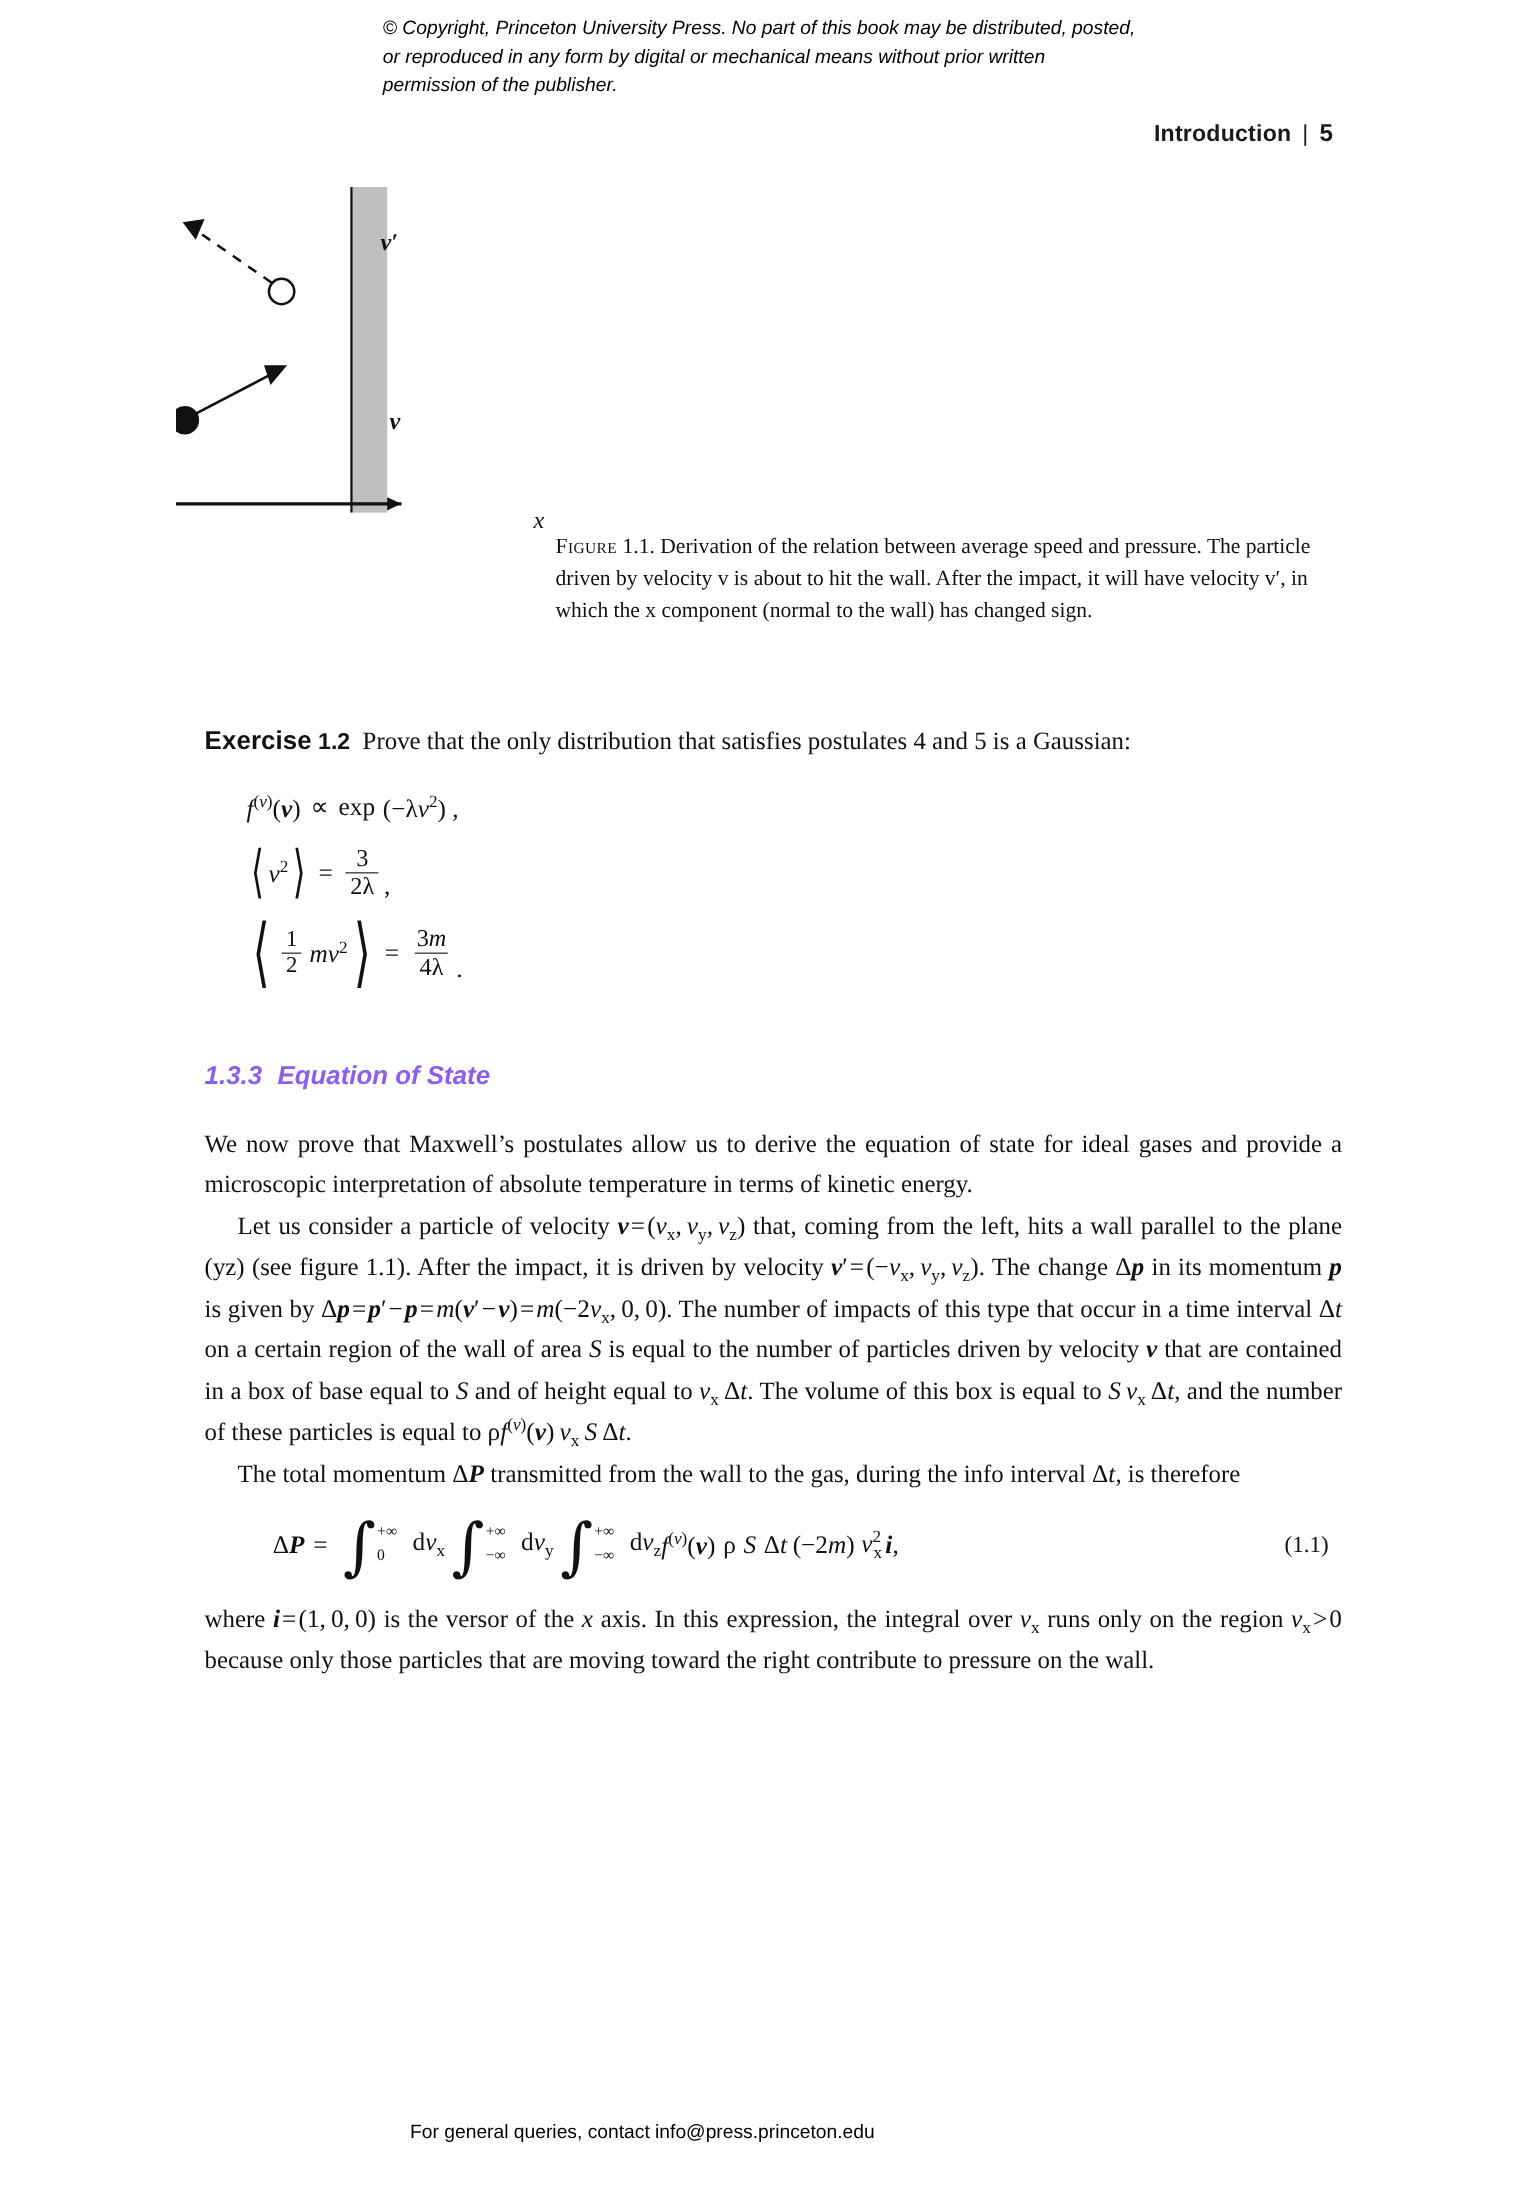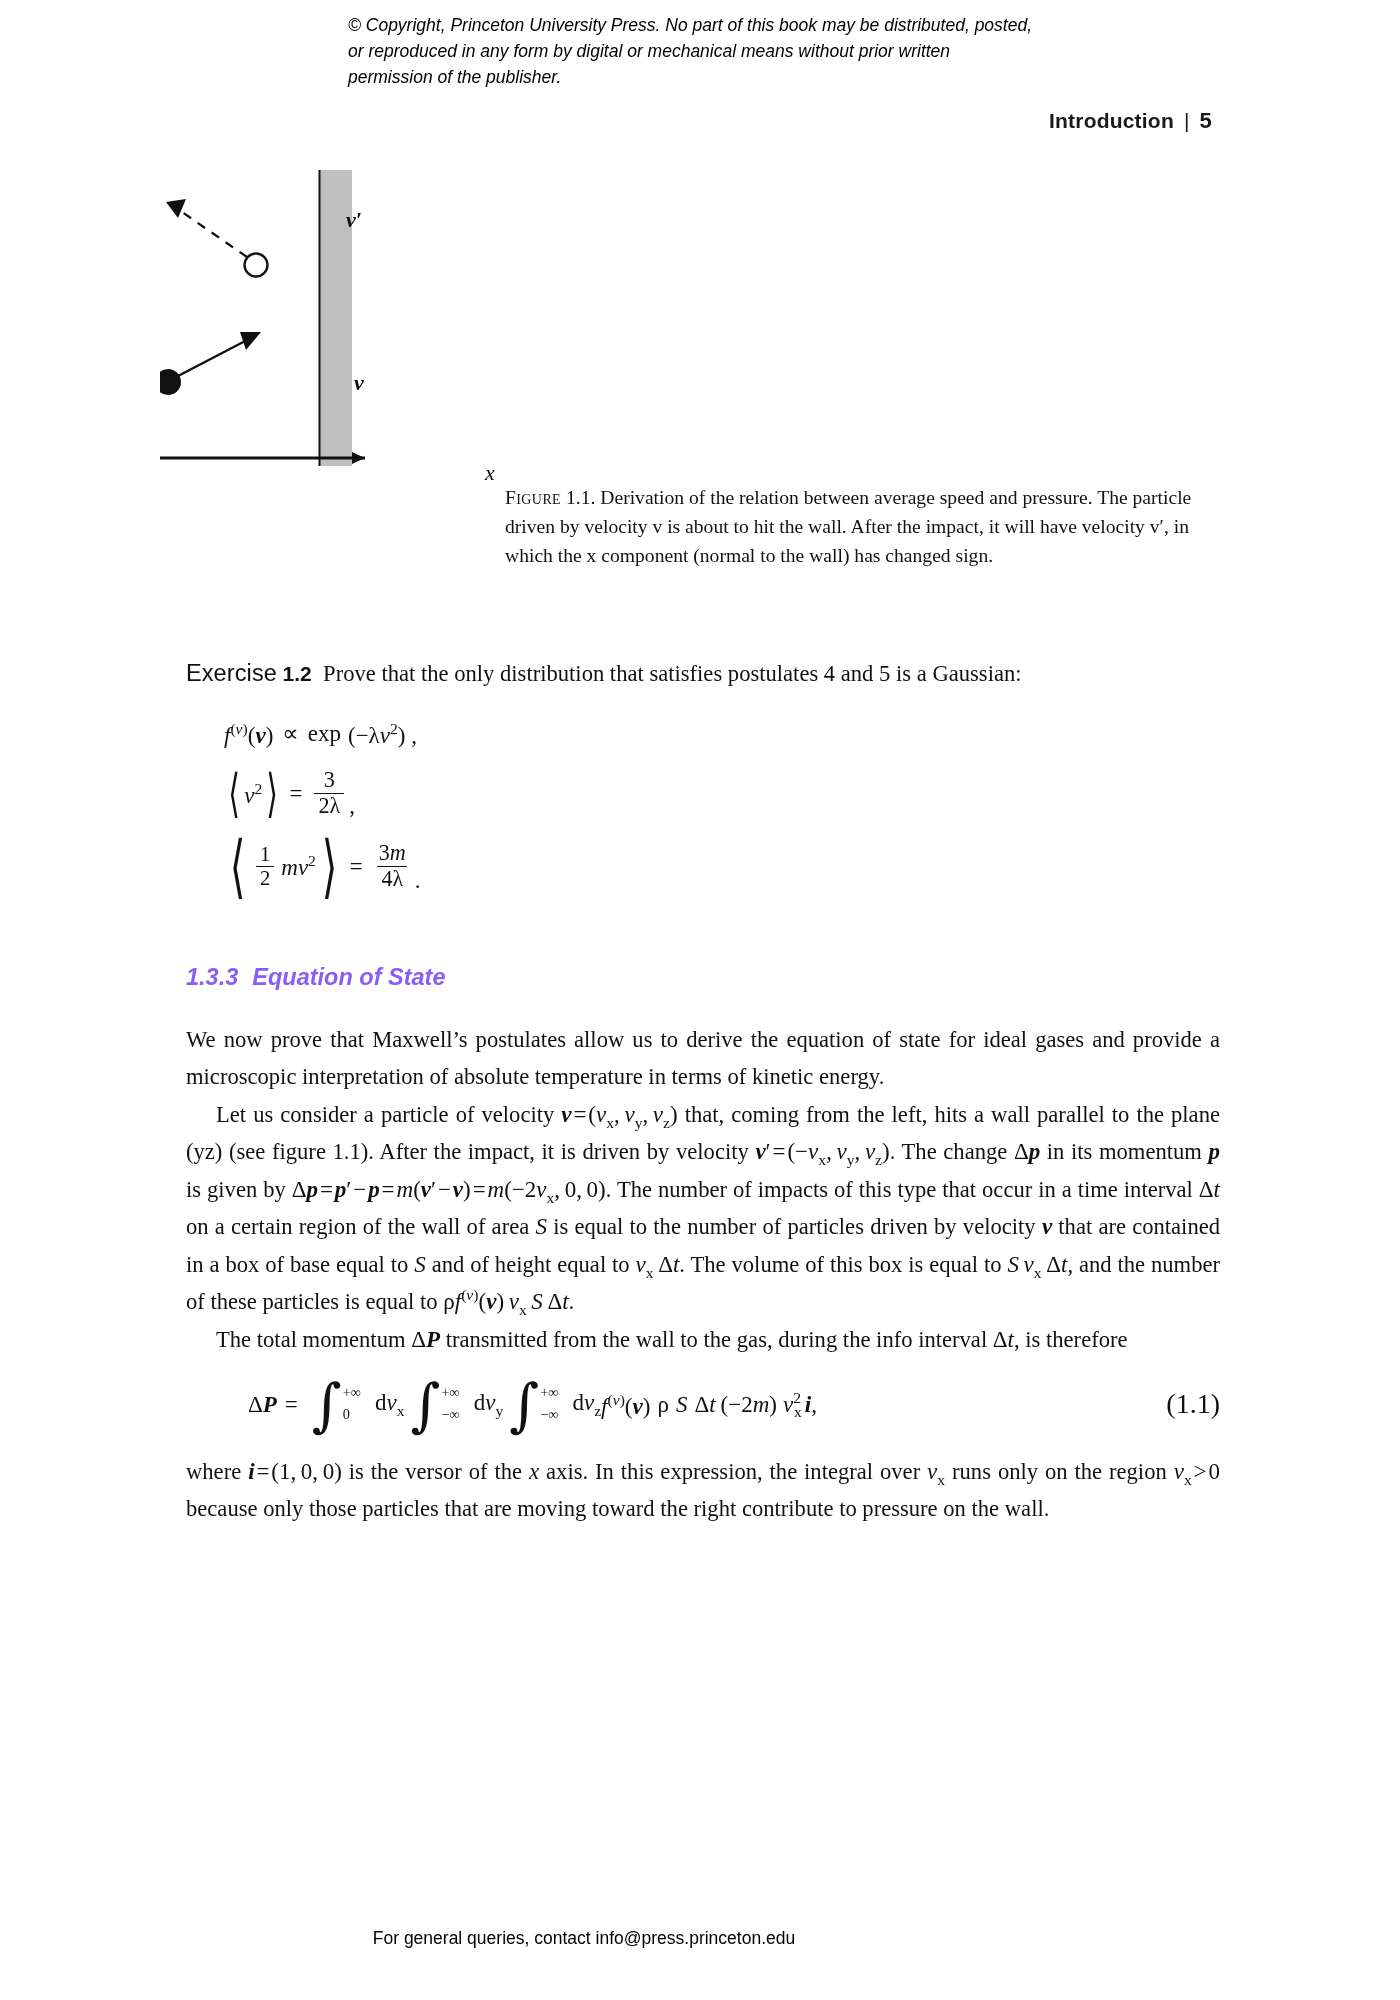--- a/index.html
+++ b/index.html
@@ -90,21 +90,21 @@
     font-size: 22.6px;
     line-height: 37.5px;
     text-align: justify;
     text-justify: inter-word;
     color: #111;
   }
   p.indent { text-indent: 30px; }
 
   .exercise-head {
     font-family: "Liberation Sans", sans-serif;
-    font-weight: normal;
+    font-weight: bold;
     font-size: 23.5px;
     letter-spacing: 0.1px;
   }
   .exercise-num {
     font-family: "Liberation Sans", sans-serif;
     font-weight: bold;
     font-size: 21px;
   }
 
   .section-head {
@@ -177,22 +177,22 @@
     height: 2.55em;
     font-size: 0.62em;
     padding-left: 1px;
     line-height: 1;
   }
   .lims .up { margin-top: -1px; }
   .lims .lo { margin-bottom: 1px; }
 
   .eqnum {
     position: absolute;
-    right: 0;
-    font-size: 28px;
+    right: 12px;
+    font-size: 21px;
   }
 
   
   .footer {
     position: absolute;
     left: 0;
     top: 1928px;
     width: 1168px;
     text-align: center;
     font-family: "Liberation Sans", sans-serif;

